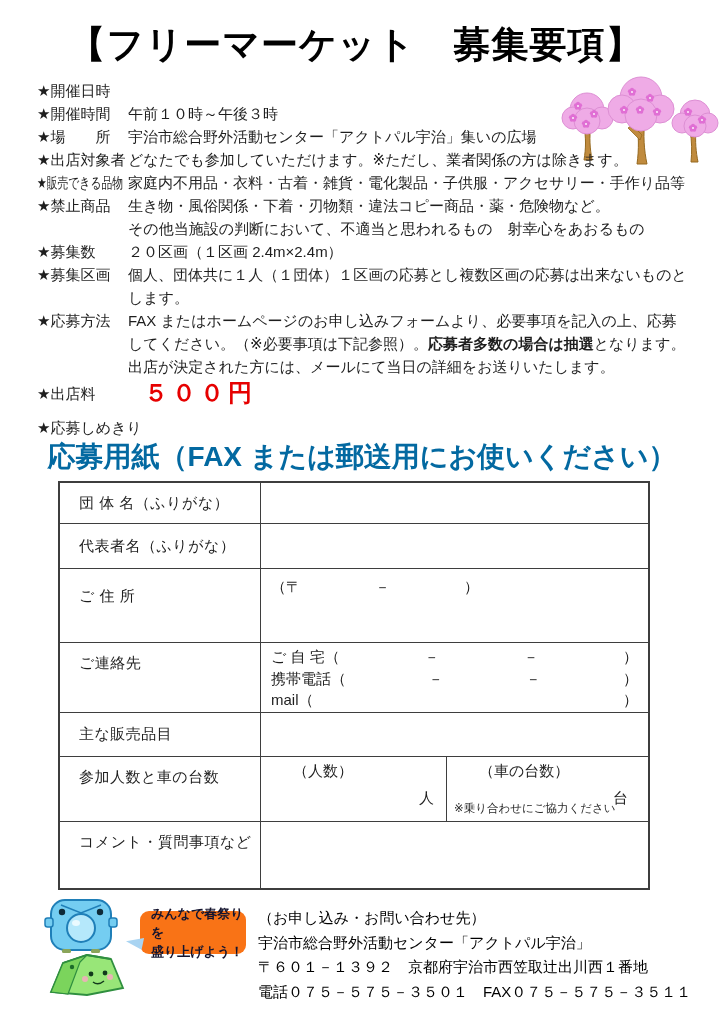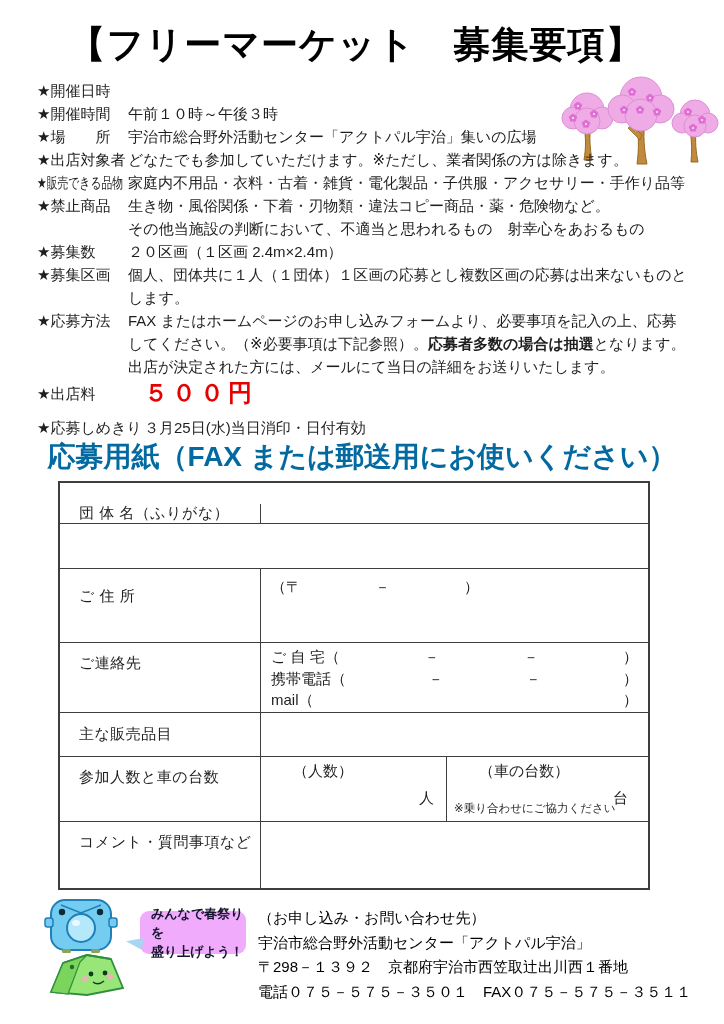--- a/index.html
+++ b/index.html
@@ -30,21 +30,21 @@
     position: absolute; top: 438px; left: 0; right: 0; text-align: center;
     font-size: 28px; font-weight: 700; color: #0369a1; white-space: nowrap;
   }
 
   .form-table {
     position: absolute; left: 58px; top: 481px; width: 592px;
     border: 2px solid #3e3e3e; font-size: 15px; background: #fff;
   }
   .frow { display: flex; border-bottom: 1px solid #3e3e3e; }
   .frow:last-child { border-bottom: none; }
-  .frow:nth-child(1) { height: 41px; align-items: flex-end; }
+  .frow:nth-child(1) { height: 41px; }
   .frow:nth-child(2) { height: 45px; }
   .frow:nth-child(3) { height: 74px; }
   .frow:nth-child(4) { height: 70px; }
   .frow:nth-child(5) { height: 44px; }
   .frow:nth-child(6) { height: 65px; }
   .frow:nth-child(7) { height: 66px; }
   .flabel {
     width: 201px; flex: none; border-right: 1px solid #3e3e3e;
     padding-left: 19px; display: flex; align-items: center; letter-spacing: 0.5px;
   }
@@ -58,21 +58,21 @@
   .sub-people { flex: 1; border-right: 1px solid #3e3e3e; position: relative; }
   .sub-cars { width: 201px; position: relative; }
   .sub-caption { position: absolute; top: 5px; left: 8px; margin-left: 24px; }
   .unit-people { position: absolute; top: 32px; right: 12px; }
   .unit-cars { position: absolute; top: 32px; right: 20px; }
   .cars-note { position: absolute; bottom: 5px; left: 7px; font-size: 11.5px; color: #2a2a2a; }
 
   .mascots { position: absolute; left: 35px; top: 897px; width: 96px; height: 104px; }
   .bubble {
     position: absolute; left: 140px; top: 911px; width: 106px; height: 43px;
-    background: #f0abfc; border-radius: 9px; display: flex; flex-direction: column;
+    background: #f97316; border-radius: 9px; display: flex; flex-direction: column;
     justify-content: center; padding-left: 11px; font-size: 13px; font-weight: bold;
     color: #14142e; line-height: 19px;
   }
   .bubble::before {
     content: ""; position: absolute; left: -14px; bottom: 6px; width: 0; height: 0;
     border-top: 7px solid transparent; border-bottom: 5px solid transparent;
     border-right: 17px solid #a9d4f2; transform: rotate(12deg);
   }
   .contact { position: absolute; left: 258px; top: 906px; width: 440px; font-size: 15px; line-height: 24.5px; color: #000000; }
 </style>
@@ -162,32 +162,32 @@
     <div class="irow">
       <div class="ilabel">★応募方法</div>
       <div class="ivalue"><span>FAX またはホームページのお申し込みフォームより、必要事項を記入の上、応募してください。（※必要事項は下記参照）。</span><span class="b">応募者多数の場合は抽選</span><span>となります。出店が決定された方には、メールにて当日の詳細をお送りいたします。</span></div>
     </div>
     <div class="irow fee-row">
       <div class="ilabel">★出店料</div>
       <div class="ivalue fee-value">５００円</div>
     </div>
     <div class="irow deadline-row">
       <div class="ilabel">★応募しめきり</div>
-      <div class="ivalue deadline-value">３月25日(水)当日消印・日付有効</div>
     </div>
   </div>
 
   <div class="form-heading">応募用紙（FAX または郵送用にお使いください）</div>
 
   <div class="form-table">
     <div class="frow">
       <div class="flabel">団 体 名（ふりがな）</div>
       <div class="fvalue"></div>
     </div>
     <div class="frow">
+      <div class="flabel">代表者名（ふりがな）</div>
       <div class="fvalue"></div>
     </div>
     <div class="frow">
       <div class="flabel top3">ご 住 所</div>
       <div class="fvalue">
         <div class="postal-line">
           <span>（〒</span>
           <span>－</span>
           <span>）</span>
         </div>
@@ -265,17 +265,17 @@
   </svg>
 
   <div class="bubble">
     <span>みんなで春祭りを</span>
     <span>盛り上げよう！</span>
   </div>
 
   <div class="contact">
     <div>（お申し込み・お問い合わせ先）</div>
     <div>宇治市総合野外活動センター「アクトパル宇治」</div>
-    <div>〒298－１３９２　京都府宇治市西笠取辻出川西１番地</div>
+    <div>〒６０１－１３９２　京都府宇治市西笠取辻出川西１番地</div>
     <div>電話０７５－５７５－３５０１　FAX０７５－５７５－３５１１</div>
   </div>
 
 </div>
 
 </body></html>

